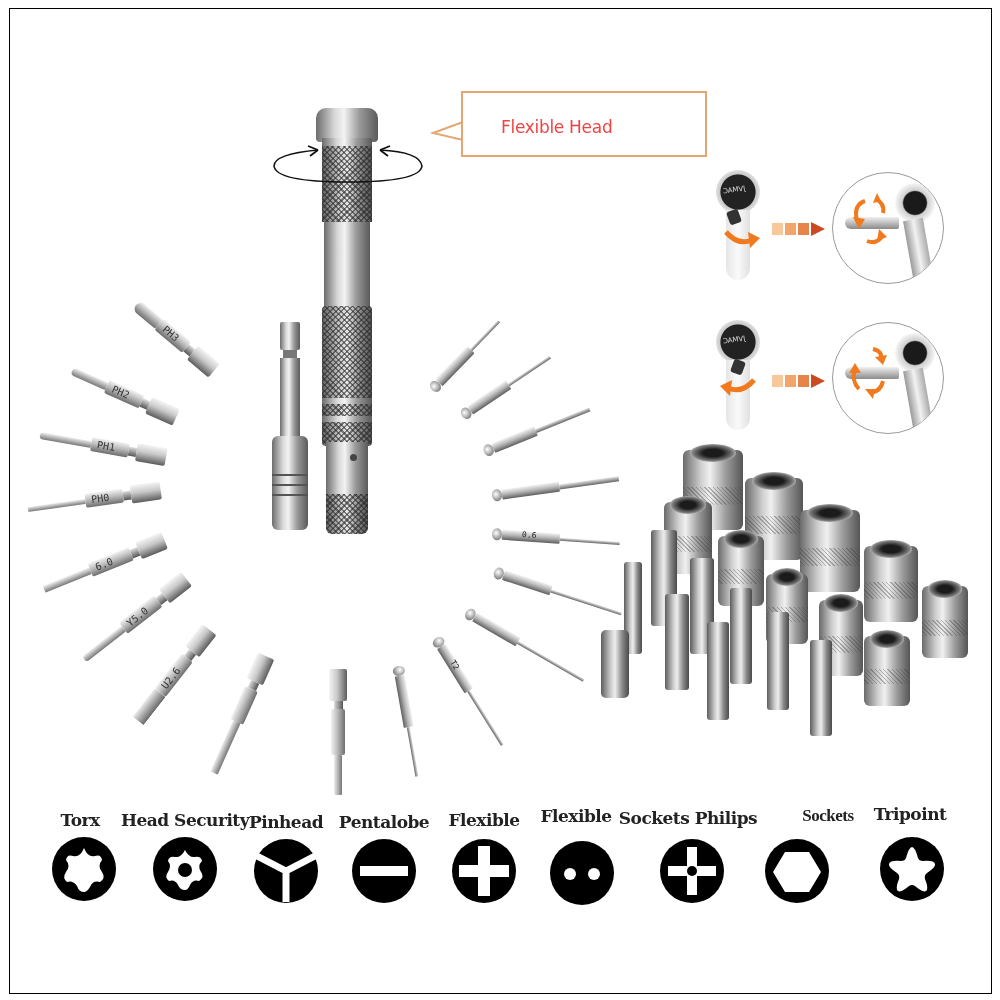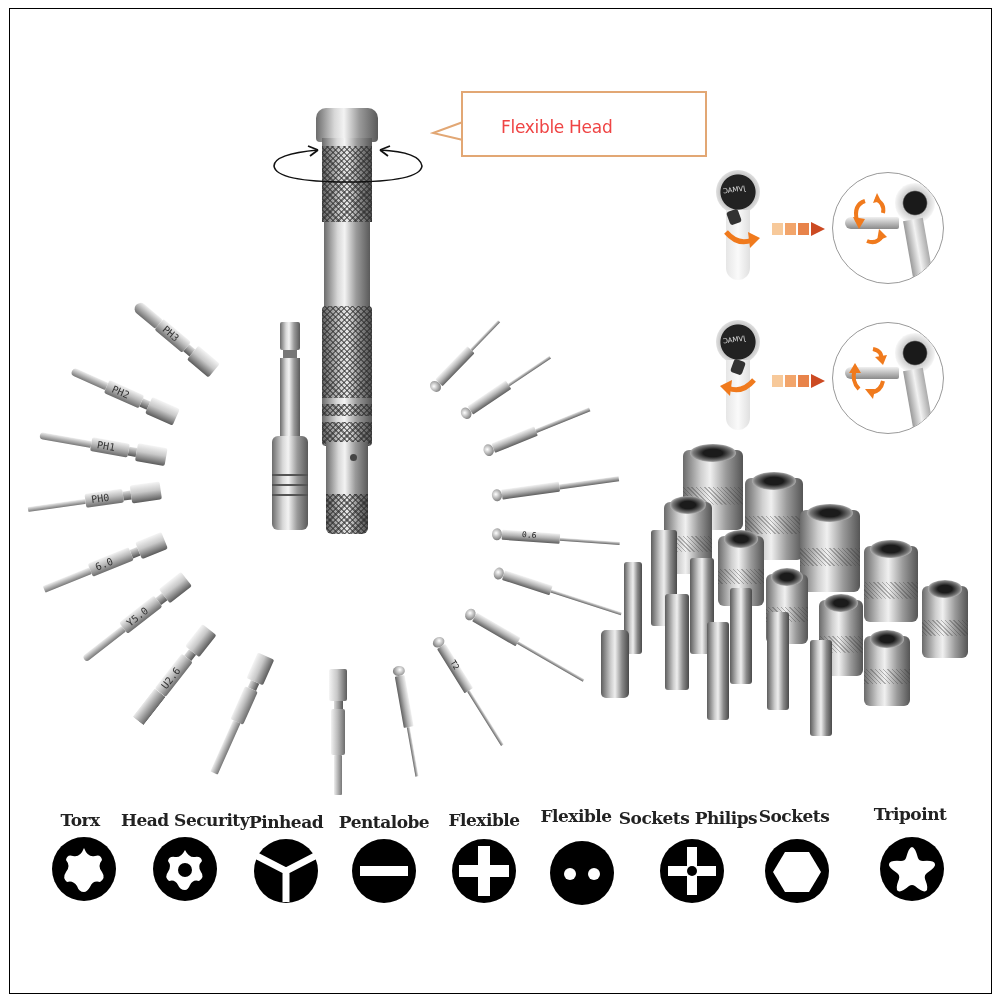--- a/index.html
+++ b/index.html
@@ -328,21 +328,21 @@
     <circle cx="45" cy="34" r="6" fill="#fff"></circle>
   </svg>
 
   <div class="type-label" style="left:688px;top:808px;">Sockets Philips</div>
   <svg class="type-icon" style="left:692px;top:838px;" viewBox="0 0 66 66">
     <circle cx="33" cy="33" r="32" fill="#000"></circle>
     <path d="M28 9 L 38 9 L 38 28 L 57 28 L 57 38 L 38 38 L 38 57 L 28 57 L 28 38 L 9 38 L 9 28 L 28 28 Z" fill="#fff"></path>
     <circle cx="33" cy="33" r="5" fill="#000"></circle>
   </svg>
 
-  <div class="type-label" style="left:794px;top:806px;">Sockets</div>
+  <div class="type-label" style="left:828px;top:806px;font-family:Liberation Serif, serif;">Sockets</div>
   <svg class="type-icon" style="left:797px;top:838px;" viewBox="0 0 66 66">
     <circle cx="33" cy="33" r="32" fill="#000"></circle>
     <polygon points="21,14 45,14 57,34 45,54 21,54 9,34" fill="#fff"></polygon>
   </svg>
 
   <div class="type-label" style="left:910px;top:804px;">Tripoint</div>
   <svg class="type-icon" style="left:912px;top:836px;" viewBox="0 0 66 66">
     <circle cx="33" cy="33" r="32" fill="#000"></circle>
     <path d="M33 11 Q 36 11 39 22 Q 40 25 44 25 Q 55 24 56 28 Q 57 31 48 37 Q 45 39 46 43 Q 50 53 47 55 Q 44 57 36 50 Q 33 48 30 50 Q 22 57 19 55 Q 16 53 20 43 Q 21 39 18 37 Q 9 31 10 28 Q 11 24 22 25 Q 26 25 27 22 Q 30 11 33 11 Z" fill="#fff"></path>
   </svg>

